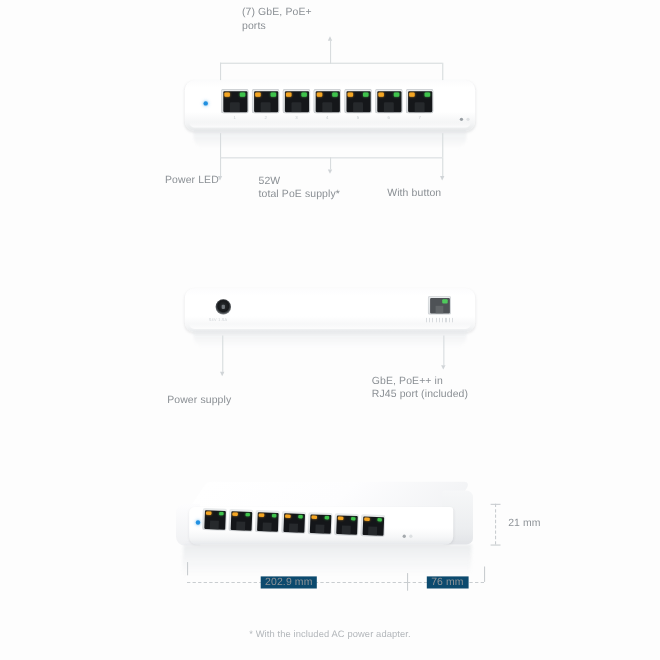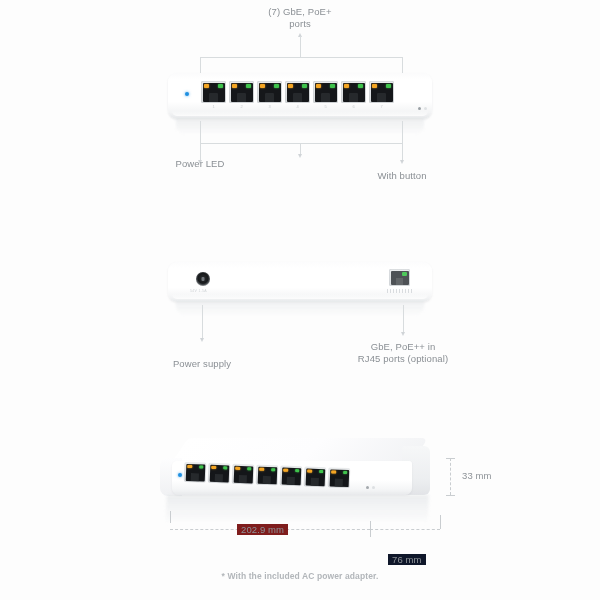--- a/index.html
+++ b/index.html
@@ -18,38 +18,36 @@
     width: 600px;
     height: 600px;
   }
 
   
   .callout {
     position: absolute;
     font-size: 9.5px;
     line-height: 12px;
     color: #8a8f94;
-    text-align: center;
     white-space: pre-line;
     letter-spacing: .1px;
   }
   .dim-label {
     position: absolute;
     font-size: 9.5px;
     color: #8e9398;
     letter-spacing: .1px;
   }
   .footnote {
     position: absolute;
     font-size: 8.5px;
     color: #b2b6ba;
     letter-spacing: .1px;
     width: 600px;
     text-align: center;
-    font-weight: bold;
   }
 
   
   .vline {
     position: absolute;
     width: 1px;
     background: #d8dcde;
   }
   .hline {
     position: absolute;
@@ -508,20 +506,22 @@
   <div class="vline" style="left:200px; top:143px; height:17px;"></div>
   <div class="arrow-down" style="left:198px; top:160px;"></div>
 
   <div class="vline" style="left:300px; top:143px; height:11px;"></div>
   <div class="arrow-down" style="left:298px; top:154px;"></div>
 
   <div class="vline" style="left:402px; top:143px; height:17px;"></div>
   <div class="arrow-down" style="left:400px; top:160px;"></div>
 
   <div class="callout" style="left:150px; top:158px; width:100px;">Power LED</div>
+  <div class="callout" style="left:235px; top:159px; width:130px;">52W
+total PoE supply*</div>
   <div class="callout" style="left:352px; top:170px; width:100px;">With button</div>
 
   <div class="dev-rear">
     <span class="dc-jack"></span>
     <span class="jack-text">54V  1.5A</span>
 
     <div class="rear-rj45">
       <div class="rear-rj45-inner">
         <span class="rear-led-g"></span>
       </div>
@@ -531,21 +531,21 @@
   <div class="rear-reflection"></div>
 
   <div class="vline" style="left:202px; top:305px; height:33px;"></div>
   <div class="arrow-down" style="left:200px; top:338px;"></div>
 
   <div class="vline" style="left:403px; top:305px; height:27px;"></div>
   <div class="arrow-down" style="left:401px; top:332px;"></div>
 
   <div class="callout" style="left:152px; top:358px; width:100px;">Power supply</div>
   <div class="callout" style="left:338px; top:341px; width:130px;">GbE, PoE++ in
-RJ45 ports (optional)</div>
+RJ45 port (included)</div>
 
   <div class="dev3d-wrap">
     <div class="dev3d-top"></div>
     <div class="dev3d-right"></div>
     <div class="dev3d-slant"></div>
     <div class="dev3d-body"></div>
 
     <span class="dev3d-led"></span>
 
     <div class="dev3d-ports">
@@ -595,26 +595,26 @@
 
     <span class="dev3d-reset"></span>
     <span class="dev3d-reset2"></span>
 
     <div class="dev3d-reflect"></div>
   </div>
 
   <div class="tick-h" style="left:446px; top:458px; width:9px;"></div>
   <div class="dash-v" style="left:450px; top:458px; height:37px;"></div>
   <div class="tick-h" style="left:446px; top:495px; width:9px;"></div>
-  <div class="dim-label" style="left:462px; top:470px;">33 mm</div>
+  <div class="dim-label" style="left:462px; top:470px;">21 mm</div>
 
   <div class="solid-v" style="left:170px; top:511px; height:12px;"></div>
   <div class="dash-h" style="left:170px; top:529px; width:200px;"></div>
   <div class="solid-v" style="left:370px; top:521px; height:16px;"></div>
-  <div class="dim-label" style="left:237px; top:524px; background:#7f1d1d; padding:0 4px;">202.9 mm</div>
+  <div class="dim-label" style="left:237px; top:524px; background:#0c4a6e; padding:0 4px;">202.9 mm</div>
 
   <div class="dash-h" style="left:370px; top:529px; width:70px;"></div>
   <div class="solid-v" style="left:440px; top:515px; height:14px;"></div>
-  <div class="dim-label" style="left:388px; top:554px; background:#0f172a; padding:0 4px;">76 mm</div>
+  <div class="dim-label" style="left:388px; top:524px; background:#0c4a6e; padding:0 4px;">76 mm</div>
 
   <div class="footnote" style="left:0; top:571px;">* With the included AC power adapter.</div>
 
 </div>
 
 </body></html>

